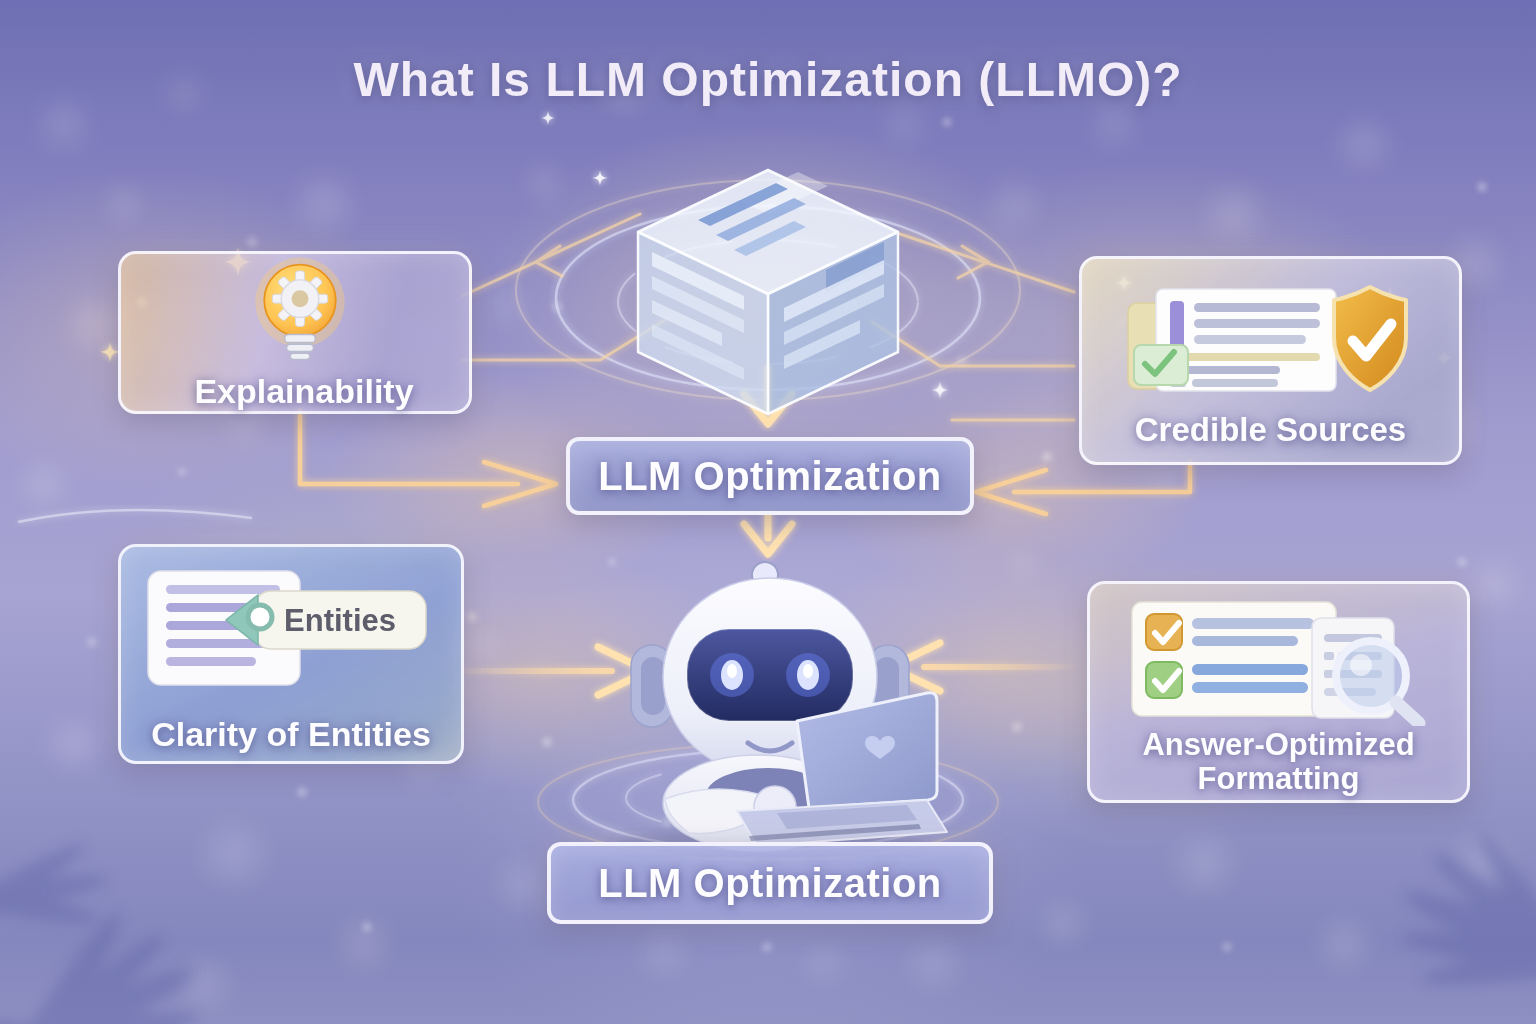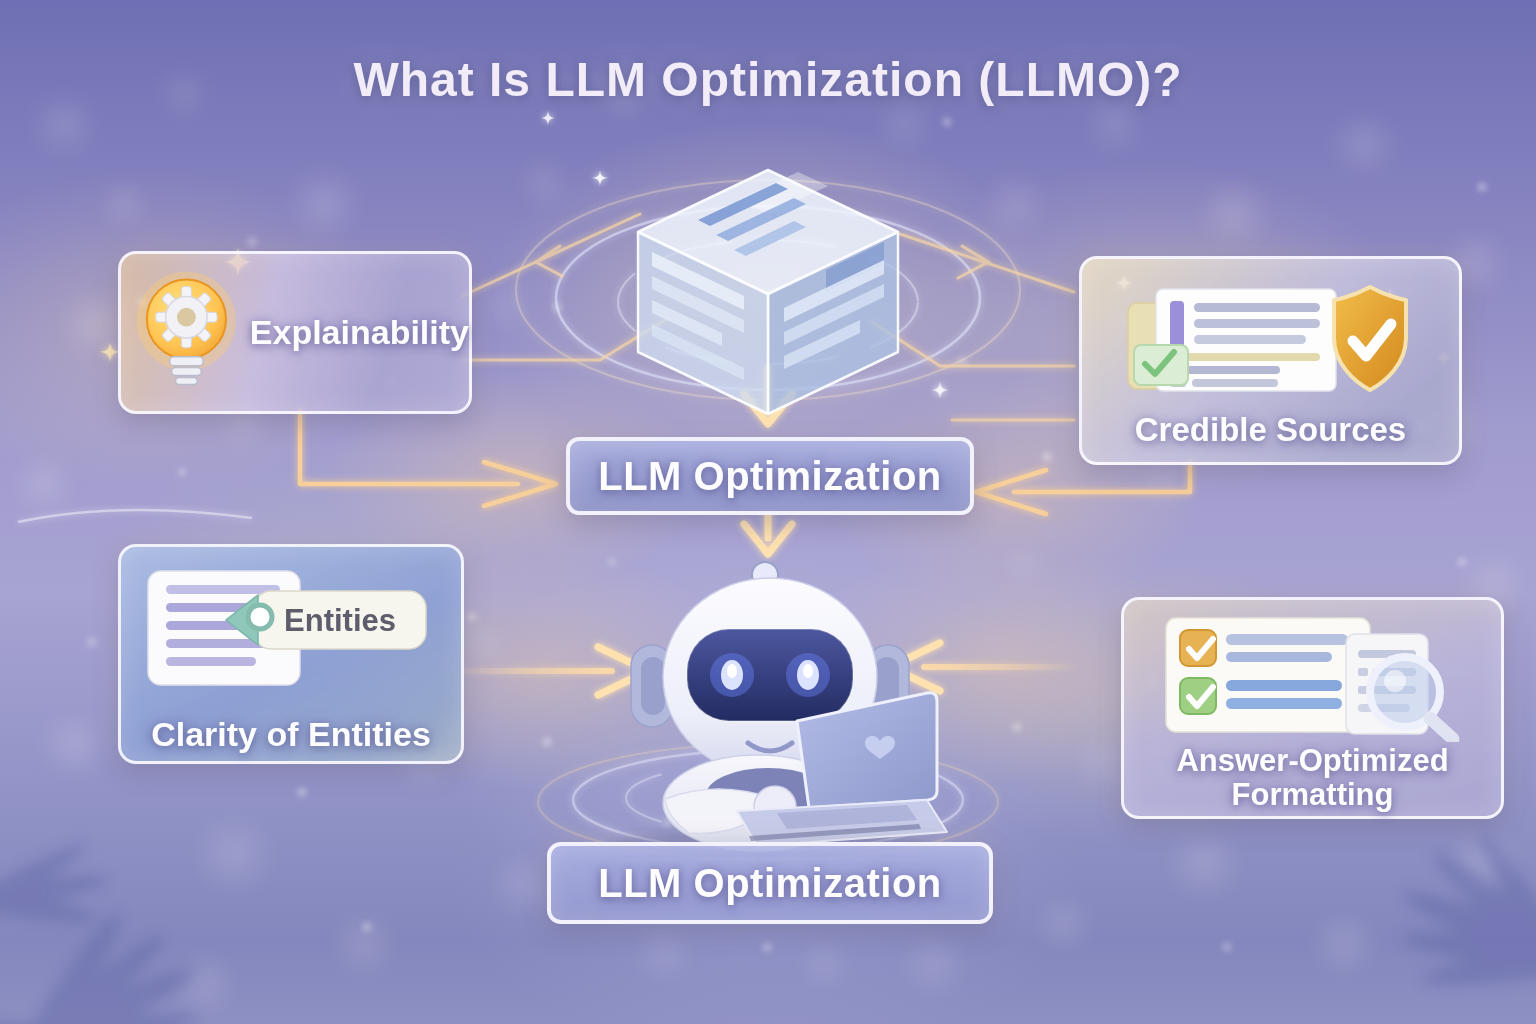--- a/index.html
+++ b/index.html
@@ -68,34 +68,34 @@
   }
   .abs{position:absolute;}
   .node{
     position:absolute;border:3px solid rgba(250,249,255,.92);border-radius:18px;
     box-shadow:0 8px 26px rgba(60,60,115,.28), 0 0 28px rgba(255,228,185,.18), inset 0 0 24px rgba(255,255,255,.18);
     display:flex;align-items:center;justify-content:center;
   }
   .node-label{
     color:#fdfdff;font-weight:bold;text-shadow:0 2px 8px rgba(62,62,115,.55), 0 0 14px rgba(120,110,180,.4);
   }
-  .box-explainability{left:118px;top:251px;width:338px;height:157px;flex-direction:row;padding-left:10px;
+  .box-explainability{left:118px;top:251px;width:338px;height:157px;flex-direction:column;padding-left:10px;
     background:linear-gradient(105deg, rgba(255,212,140,.55), rgba(208,196,228,.80) 42%, rgba(172,166,210,.88) 75%, rgba(178,172,214,.88));}
   .box-explainability .node-label{font-size:34px;margin-left:8px;}
   .box-credible{left:1079px;top:256px;width:377px;height:203px;flex-direction:column;
     background:linear-gradient(140deg, rgba(242,230,194,.80), rgba(200,196,222,.85) 45%, rgba(170,170,206,.9) 80%);text-align:center;}
   .box-credible .node-label{font-size:33px;margin-top:6px;}
   .box-center{left:566px;top:437px;width:400px;height:70px;border-radius:13px;border-width:4px;
     background:linear-gradient(180deg, rgba(168,174,222,.94), rgba(138,144,198,.94));}
   .box-center .node-label{font-size:40px;letter-spacing:.5px;}
   .box-clarity{left:118px;top:544px;width:340px;height:214px;flex-direction:column;
     background:linear-gradient(155deg, rgba(170,190,228,.88), rgba(140,160,212,.9) 55%, rgba(146,168,204,.86) 85%, rgba(168,182,198,.8));}
   .box-clarity .node-label{font-size:34px;margin-top:20px;}
-  .box-answer{left:1121px;top:581px;width:377px;height:216px;flex-direction:column;
-    background:linear-gradient(165deg, rgba(230,216,192,.62), rgba(188,182,218,.88) 48%, rgba(172,168,212,.9));margin-top:16px;}
+  .box-answer{left:1087px;top:581px;width:377px;height:216px;flex-direction:column;
+    background:linear-gradient(165deg, rgba(230,216,192,.62), rgba(188,182,218,.88) 48%, rgba(172,168,212,.9));}
   .box-answer .node-label{font-size:31px;line-height:1.1;text-align:center;width:340px;margin-top:2px;}
   .box-bottom{left:547px;top:842px;width:438px;height:74px;border-radius:14px;border-width:4px;
     background:linear-gradient(180deg, rgba(170,176,226,.88), rgba(148,152,208,.88));}
   .box-bottom .node-label{font-size:40px;letter-spacing:.5px;}
   svg{display:block;}
   .entities-text{font-family:"Liberation Sans", sans-serif;}
 </style>
 </head>
 <body>
 

